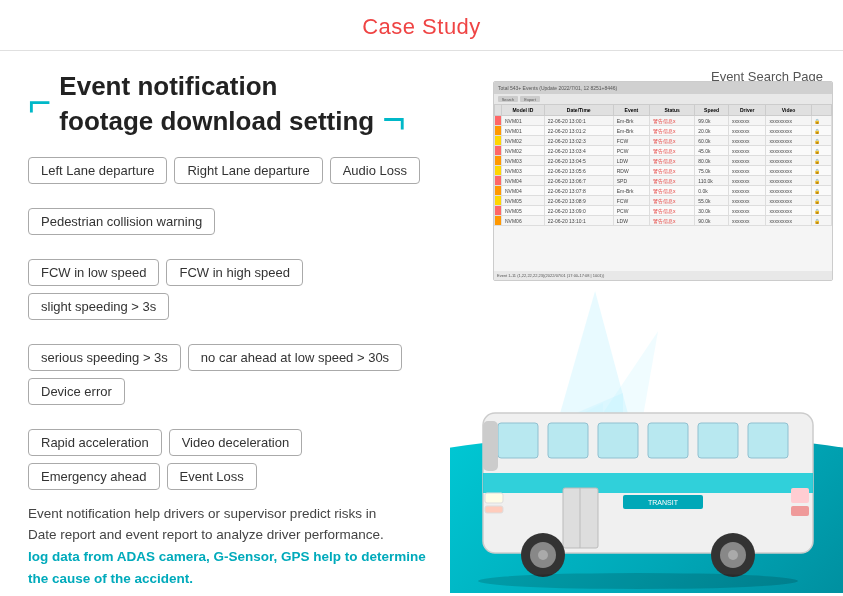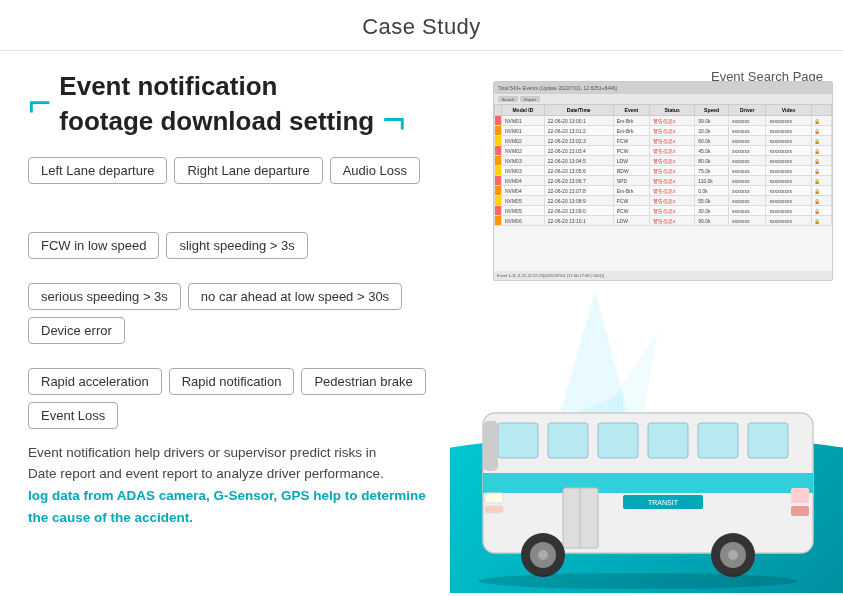--- a/index.html
+++ b/index.html
@@ -15,21 +15,21 @@
     
     .header {
       text-align: center;
       padding: 14px 0 10px;
       border-bottom: 1px solid #e0e0e0;
       background: #fff;
     }
     .header-title {
       font-size: 22px;
       font-weight: 500;
-      color: #404040;
+      color: #ef4444;
       letter-spacing: 0.5px;
     }
 
     
     .main {
       display: flex;
       padding: 0;
       height: calc(596px - 54px);
       position: relative;
     }
@@ -264,34 +264,36 @@
       <span class="bracket-right">¬</span>
     </div>
 
     <div class="tags-container">
       <div class="tags-row">
         <span class="tag">Left Lane departure</span>
         <span class="tag">Right Lane departure</span>
         <span class="tag">Audio Loss</span>
       </div>
       <div class="tags-row">
+        <span class="tag">Pedestrian collision warning</span>
       </div>
       <div class="tags-row">
         <span class="tag">FCW in low speed</span>
+        <span class="tag">FCW in high speed</span>
         <span class="tag">slight speeding &gt; 3s</span>
       </div>
       <div class="tags-row">
         <span class="tag">serious speeding &gt; 3s</span>
         <span class="tag">no car ahead at low speed &gt; 30s</span>
         <span class="tag">Device error</span>
       </div>
       <div class="tags-row">
         <span class="tag">Rapid acceleration</span>
-        <span class="tag">Rapid notification</span>
-        <span class="tag">Pedestrian brake</span>
+        <span class="tag">Video deceleration</span>
+        <span class="tag">Emergency ahead</span>
         <span class="tag">Event Loss</span>
       </div>
     </div>
 
     <div class="description">
       <span>Event notification help drivers or supervisor predict risks in</span><br>
       <span>Date report and event report to analyze driver performance.</span>
     </div>
 
     <div class="highlight-text">

